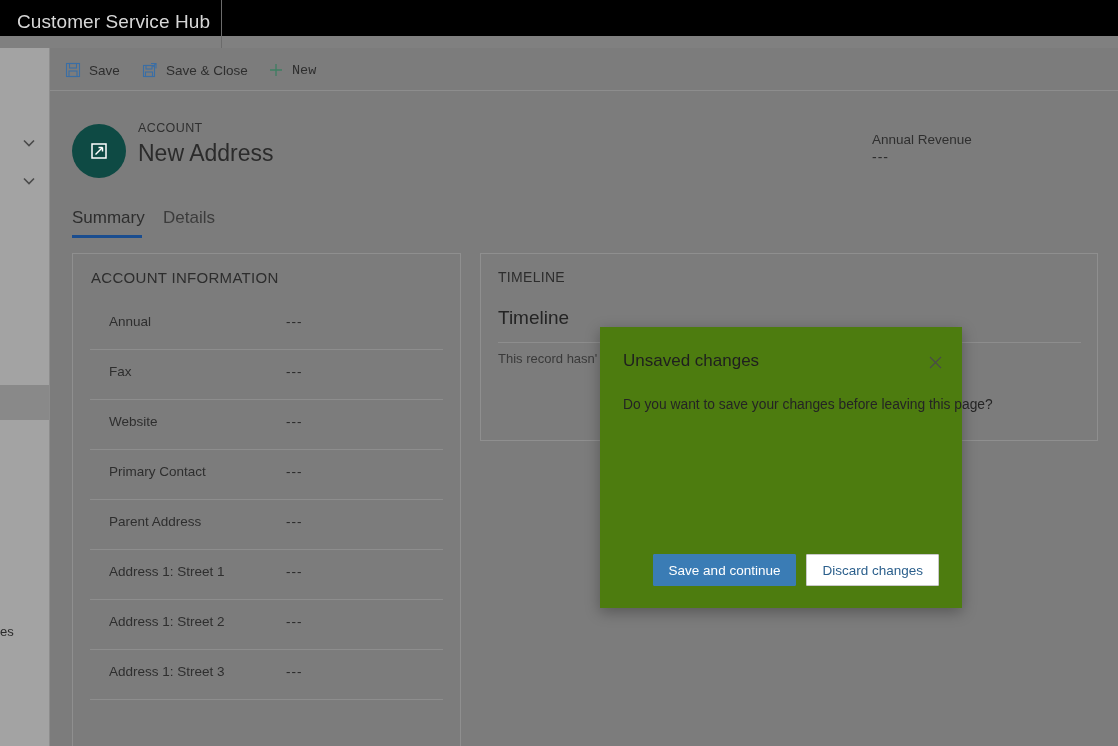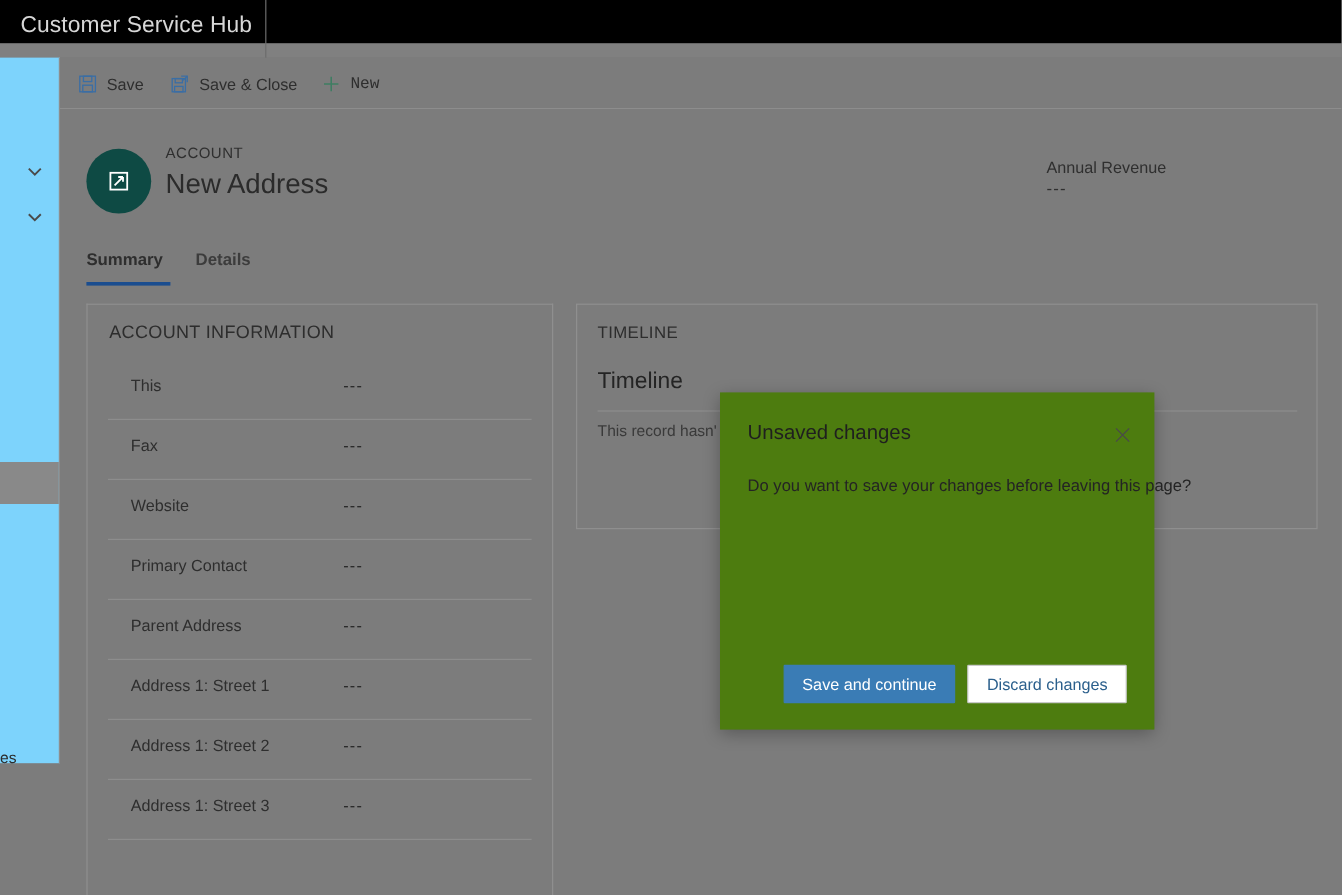--- a/index.html
+++ b/index.html
@@ -48,22 +48,22 @@
     left: 0; top: 48px;
     width: 1118px; height: 698px;
     background: #7c7c7c;
     z-index: 1;
   }
 
   
   .leftrail {
     position: absolute;
     left: 0; top: 0;
-    width: 50px; height: 588px;
-    background: #7dd3fc;
+    width: 50px; height: 698px;
+    background: #a3a3a3;
     border-right: 1px solid #8d8d8d;
     box-sizing: border-box;
   }
   .rail-chevron {
     position: absolute;
     left: 20px;
     width: 18px; height: 18px;
     color: #4a4a4a;
   }
   .rail-chevron svg { display:block; width:18px; height:18px; }
@@ -163,26 +163,25 @@
 
   
   .tabstrip {
     position: absolute;
     left: 50px; top: 155px;
     width: 1068px; height: 38px;
   }
   .tab {
     position: absolute;
     top: 5px;
-    font-size: 14px;
+    font-size: 17px;
     color: #2e2e2e;
     white-space: nowrap;
     cursor: pointer;
     padding-bottom: 7px;
-    font-weight: bold;
   }
   .tab-summary { left: 22px; }
   .tab-details { left: 113px; color: #3c3c3c; }
   .tab-underline {
     position: absolute;
     left: 22px; top: 32px;
     width: 70px; height: 3px;
     background: #1a4d8f;
   }
 
@@ -423,21 +422,21 @@
     <div class="tabstrip">
       <div class="tab tab-summary">Summary</div>
       <div class="tab tab-details">Details</div>
       <div class="tab-underline"></div>
     </div>
 
     <div class="panel-account">
       <div class="panel-heading">ACCOUNT INFORMATION</div>
       <div class="field-list" id="field-list">
           <div class="field-row">
-            <div class="field-label">This</div>
+            <div class="field-label">Annual</div>
             <div class="field-value empty">---</div>
           </div>
           <div class="field-row">
             <div class="field-label">Fax</div>
             <div class="field-value empty">---</div>
           </div>
           <div class="field-row">
             <div class="field-label">Website</div>
             <div class="field-value empty">---</div>
           </div>

